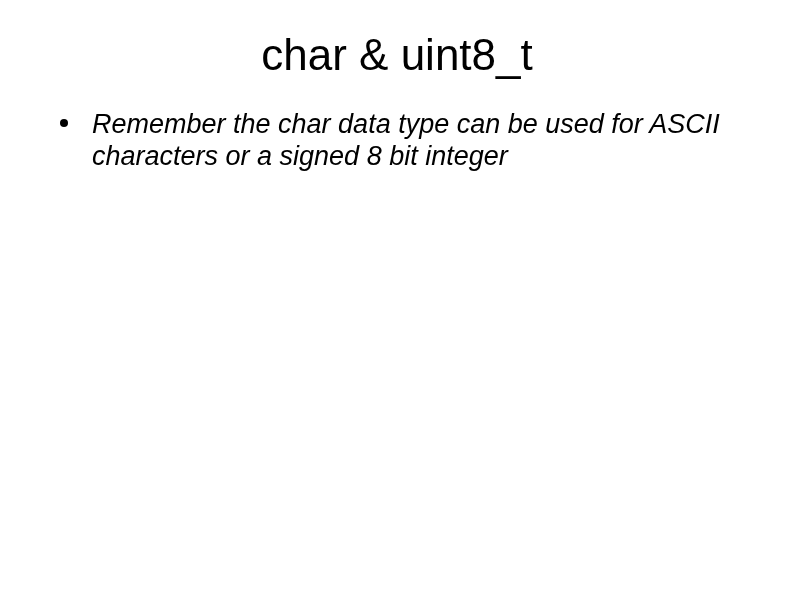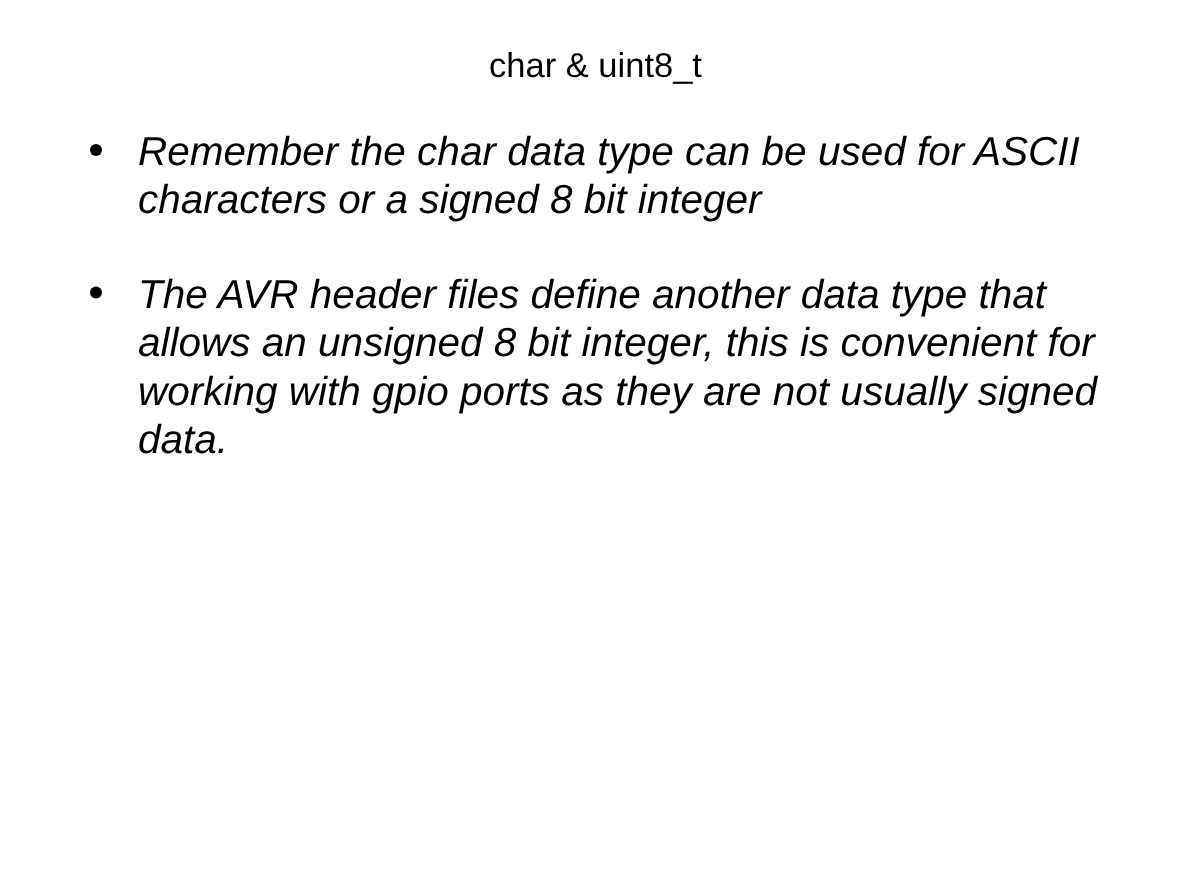--- a/index.html
+++ b/index.html
@@ -12,21 +12,21 @@
     color: #000000;
   }
   .slide {
     box-sizing: border-box;
     width: 794px;
     height: 595px;
     padding: 30px 40px 40px 40px;
   }
   .title {
     text-align: center;
-    font-size: 23px;
+    font-size: 44px;
     font-weight: 400;
     margin: 0 0 28px 0;
     letter-spacing: 0px;
   }
   ul.bullets {
     list-style: none;
     margin: 0;
     padding: 0 0 0 20px;
   }
   ul.bullets li {
@@ -48,15 +48,14 @@
     border-radius: 50%;
   }
 </style>
 </head>
 <body>
 
 <div class="slide">
   <h1 class="title">char &amp; uint8_t</h1>
   <ul class="bullets">
     <li>Remember the char data type can be used for ASCII characters or a signed 8 bit integer</li>
-    <li>The AVR header files define another data type that allows an unsigned 8 bit integer, this is convenient for working with gpio ports as they are not usually signed data.</li>
   </ul>
 </div>
 
 </body></html>

